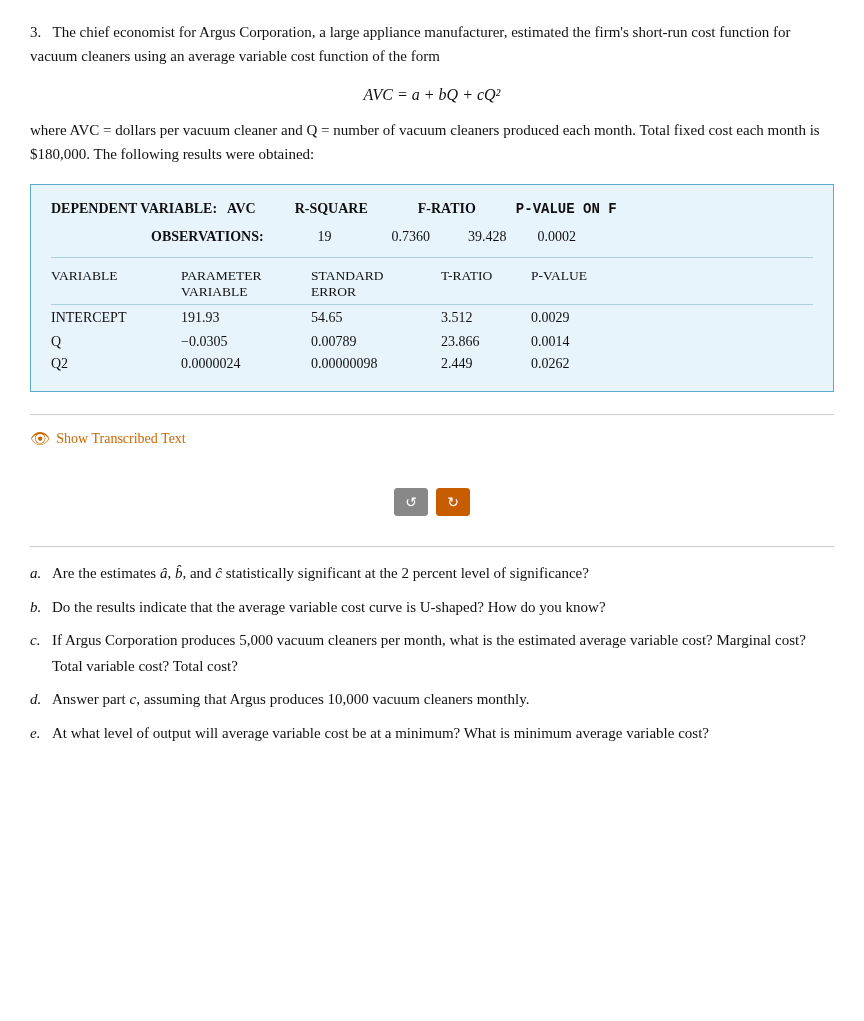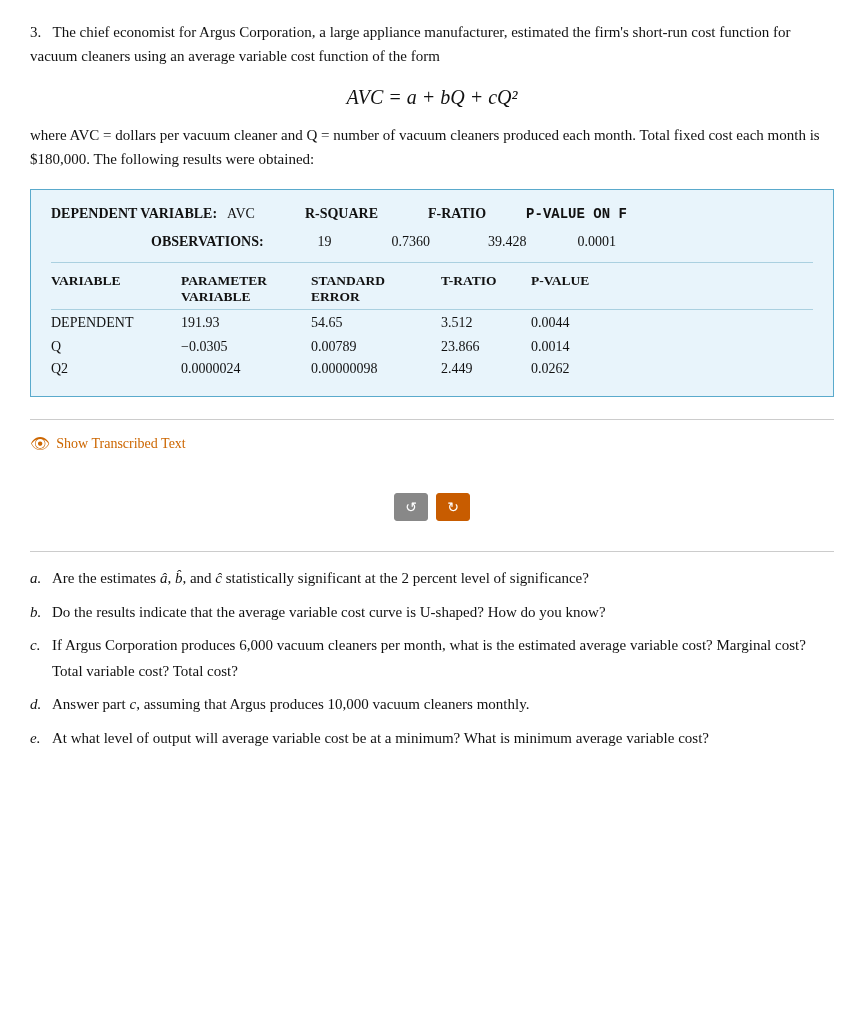--- a/index.html
+++ b/index.html
@@ -14,21 +14,21 @@
 
     .question-text {
       line-height: 1.6;
       margin-bottom: 18px;
     }
 
     .formula-line {
       text-align: center;
       margin: 14px 0;
       font-style: italic;
-      font-size: 20px;
+      font-size: 16px;
     }
 
     .stats-table-container {
       border: 1.5px solid #5aaacc;
       background: #e8f4fb;
       padding: 16px 20px;
       margin: 18px 0 22px 0;
       width: 100%;
     }
 
@@ -117,54 +117,54 @@
   <div class="formula-line">
     <span>AVC = a + bQ + cQ²</span>
   </div>
 
   <p class="question-text">where AVC = dollars per vacuum cleaner and Q = number of vacuum cleaners produced each month. Total fixed cost each month is $180,000. The following results were obtained:</p>
 
   <div class="stats-table-container">
 
     <div style="display:flex; align-items:flex-end; gap:10px; margin-bottom:4px; font-size:14px;">
       <span style="font-weight:bold;">DEPENDENT VARIABLE:</span>
-      <span style="font-weight:normal; margin-right:40px;">AVC</span>
+      <span style="font-weight:bold; margin-right:29px;">AVC</span>
       <span style="font-weight:bold; margin-right:40px;">R-SQUARE</span>
       <span style="font-weight:bold; margin-right:30px;">F-RATIO</span>
       <span style="font-weight:bold;font-family:Liberation Mono, monospace;">P-VALUE ON F</span>
     </div>
 
     <div style="display:flex; align-items:baseline; gap:10px; padding:8px 0 12px 0; font-size:14px; border-bottom: 1px solid #aad0e0;">
       <span style="font-weight:bold; margin-left:100px;">OBSERVATIONS:</span>
       <span style="margin-right:50px;margin-left:44px;">19</span>
-      <span style="margin-right:48px;">0.7360</span>
-      <span style="margin-right:41px;">39.428</span>
-      <span>0.0001</span>
-    </div>
-
-    <div style="display:grid; grid-template-columns: 130px 130px 130px 90px 90px; padding:10px 0 4px 0; font-size:13.5px; font-weight:bold; border-bottom:1px solid #aad0e0;">
+      <span style="margin-right:28px;">0.7360</span>
+      <span style="margin-right:21px;">39.428</span>
+      <span>0.0002</span>
+    </div>
+
+    <div style="display:grid; grid-template-columns: 130px 130px 130px 90px 90px; padding:10px 0 4px 0; font-size:13.5px; font-weight:normal; border-bottom:1px solid #aad0e0;">
       <div>VARIABLE</div>
       <div>
         <div>PARAMETER</div>
         <div>VARIABLE</div>
       </div>
       <div>
         <div>STANDARD</div>
         <div>ERROR</div>
       </div>
       <div>T-RATIO</div>
       <div>P-VALUE</div>
     </div>
 
     <div style="display:grid; grid-template-columns: 130px 130px 130px 90px 90px; padding:5px 0; font-size:14px;">
-      <div>DEPENDENT</div>
+      <div>INTERCEPT</div>
       <div>191.93</div>
       <div>54.65</div>
       <div>3.512</div>
-      <div>0.0044</div>
+      <div>0.0029</div>
     </div>
 
     <div style="display:grid; grid-template-columns: 130px 130px 130px 90px 90px; padding:3px 0; font-size:14px;">
       <div>Q</div>
       <div>−0.0305</div>
       <div>0.00789</div>
       <div>23.866</div>
       <div>0.0014</div>
     </div>
 
@@ -204,21 +204,21 @@
     <div class="q-item">
       <span class="q-label italic">b.</span>
       <span class="q-text">
         Do the results indicate that the average variable cost curve is U-shaped? How do you know?
       </span>
     </div>
 
     <div class="q-item">
       <span class="q-label italic">c.</span>
       <span class="q-text">
-        If Argus Corporation produces 6,000 vacuum cleaners per month, what is the estimated average variable cost? Marginal cost? Total variable cost? Total cost?
+        If Argus Corporation produces 5,000 vacuum cleaners per month, what is the estimated average variable cost? Marginal cost? Total variable cost? Total cost?
       </span>
     </div>
 
     <div class="q-item">
       <span class="q-label italic">d.</span>
       <span class="q-text">
         Answer part <em>c</em>, assuming that Argus produces 10,000 vacuum cleaners monthly.
       </span>
     </div>
 

